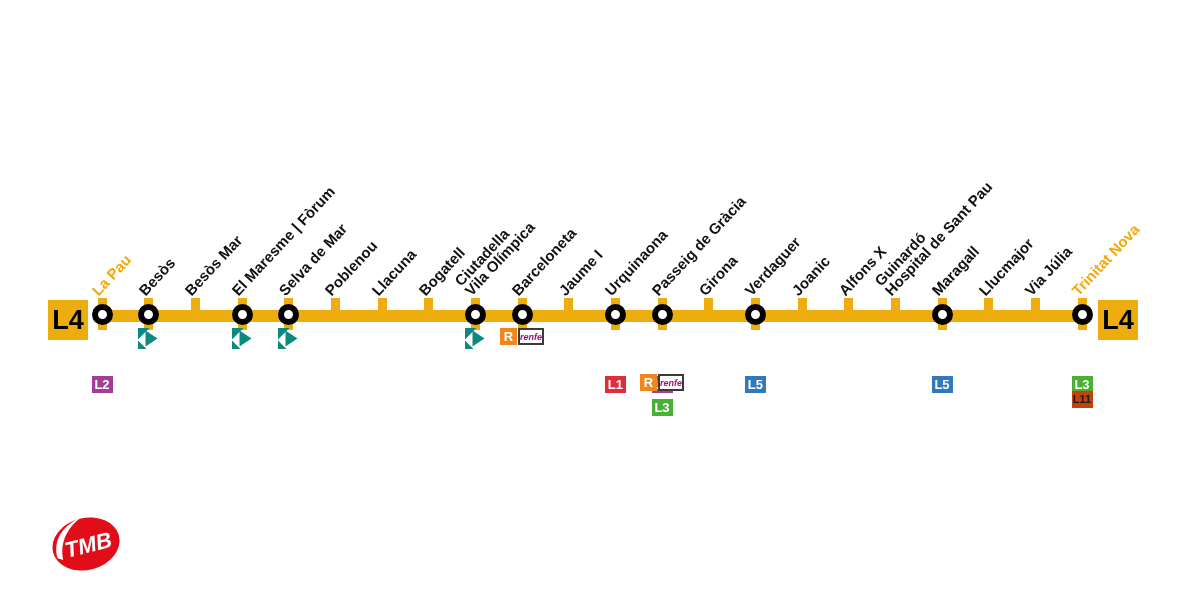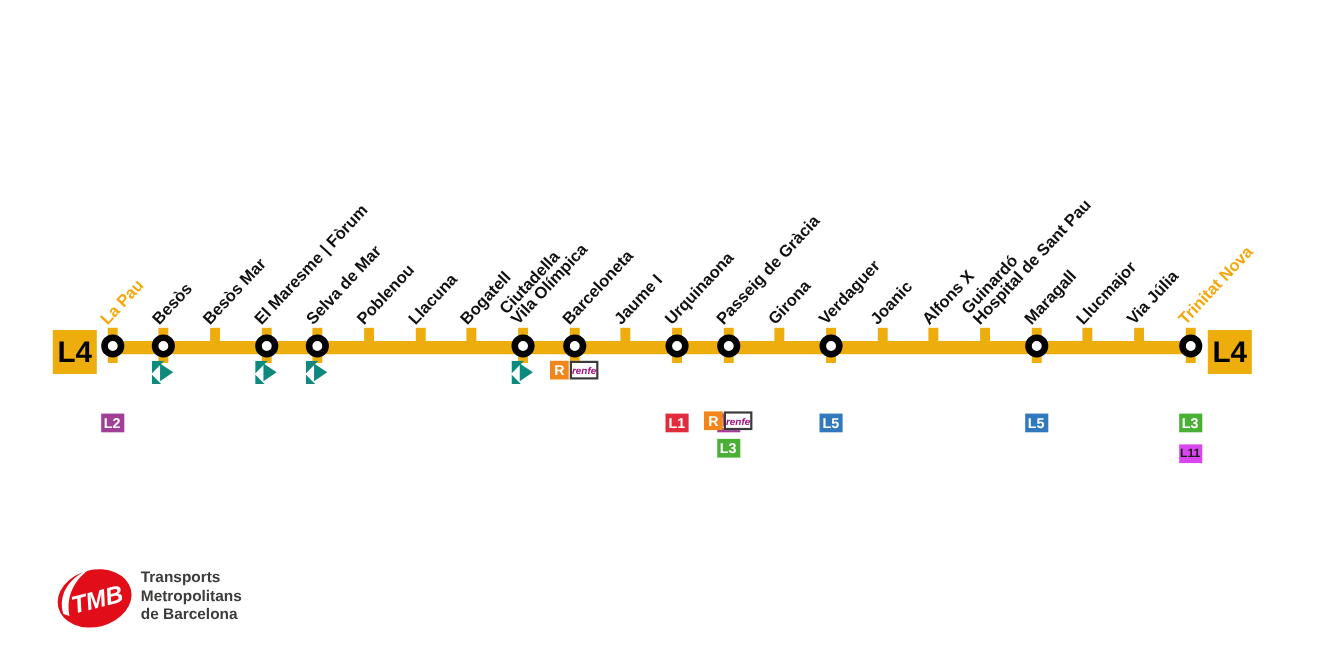--- a/index.html
+++ b/index.html
@@ -142,29 +142,24 @@
       <div class="lbadge" style="left: 931.501px; top: 328px; background: rgb(47, 121, 188); color: rgb(255, 255, 255);">L5</div>
       <div class="tick" style="left: 984.167px; background: rgb(237, 173, 12);"></div>
       <div class="st-label" style="left: 986.667px;">Llucmajor</div>
       <div class="tick" style="left: 1030.83px; background: rgb(237, 173, 12);"></div>
       <div class="st-label" style="left: 1033.33px;">Via Júlia</div>
       <div class="tick" style="left: 1077.5px; background: rgb(237, 173, 12);"></div>
       <div class="stub" style="left: 1077.5px; background: rgb(237, 173, 12);"></div>
       <div class="interchange" style="left: 1071.5px;"></div>
       <div class="st-label terminus" style="left: 1080px; color: rgb(245, 168, 13);">Trinitat Nova</div>
       <div class="lbadge" style="left: 1071.5px; top: 328px; background: rgb(74, 175, 53); color: rgb(255, 255, 255);">L3</div>
-      <div class="lbadge small-text" style="left: 1071.5px; top: 356px; background: #d946ef; color: rgb(26, 26, 26);">L11</div>
+      <div class="lbadge small-text" style="left: 1071.5px; top: 343px; background: #c2410c; color: rgb(26, 26, 26);">L11</div>
     </div>
 
   <svg class="tmb-logo" viewBox="0 0 90 78" xmlns="http://www.w3.org/2000/svg">
     <g transform="translate(42,39) rotate(-14)">
       <ellipse id="tmb-ellipse" cx="0" cy="0" rx="34" ry="26" fill="#E10E19"></ellipse>
       <path d="M -31 7 C -32 -11 -18 -24 2 -27 C -13 -21 -25 -9 -26 10 Z" fill="#ffffff"></path>
       <text x="2" y="9" text-anchor="middle" font-family="Liberation Sans, sans-serif" font-size="22" font-weight="bold" font-style="italic" fill="#ffffff">TMB</text>
     </g>
   </svg>
-  <div class="logo-caption" id="logo-caption" style="color: rgb(60, 60, 59);">
-    <div>Transports</div>
-    <div>Metropolitans</div>
-    <div>de Barcelona</div>
-  </div>
 
 </div>
 
 </body></html>

